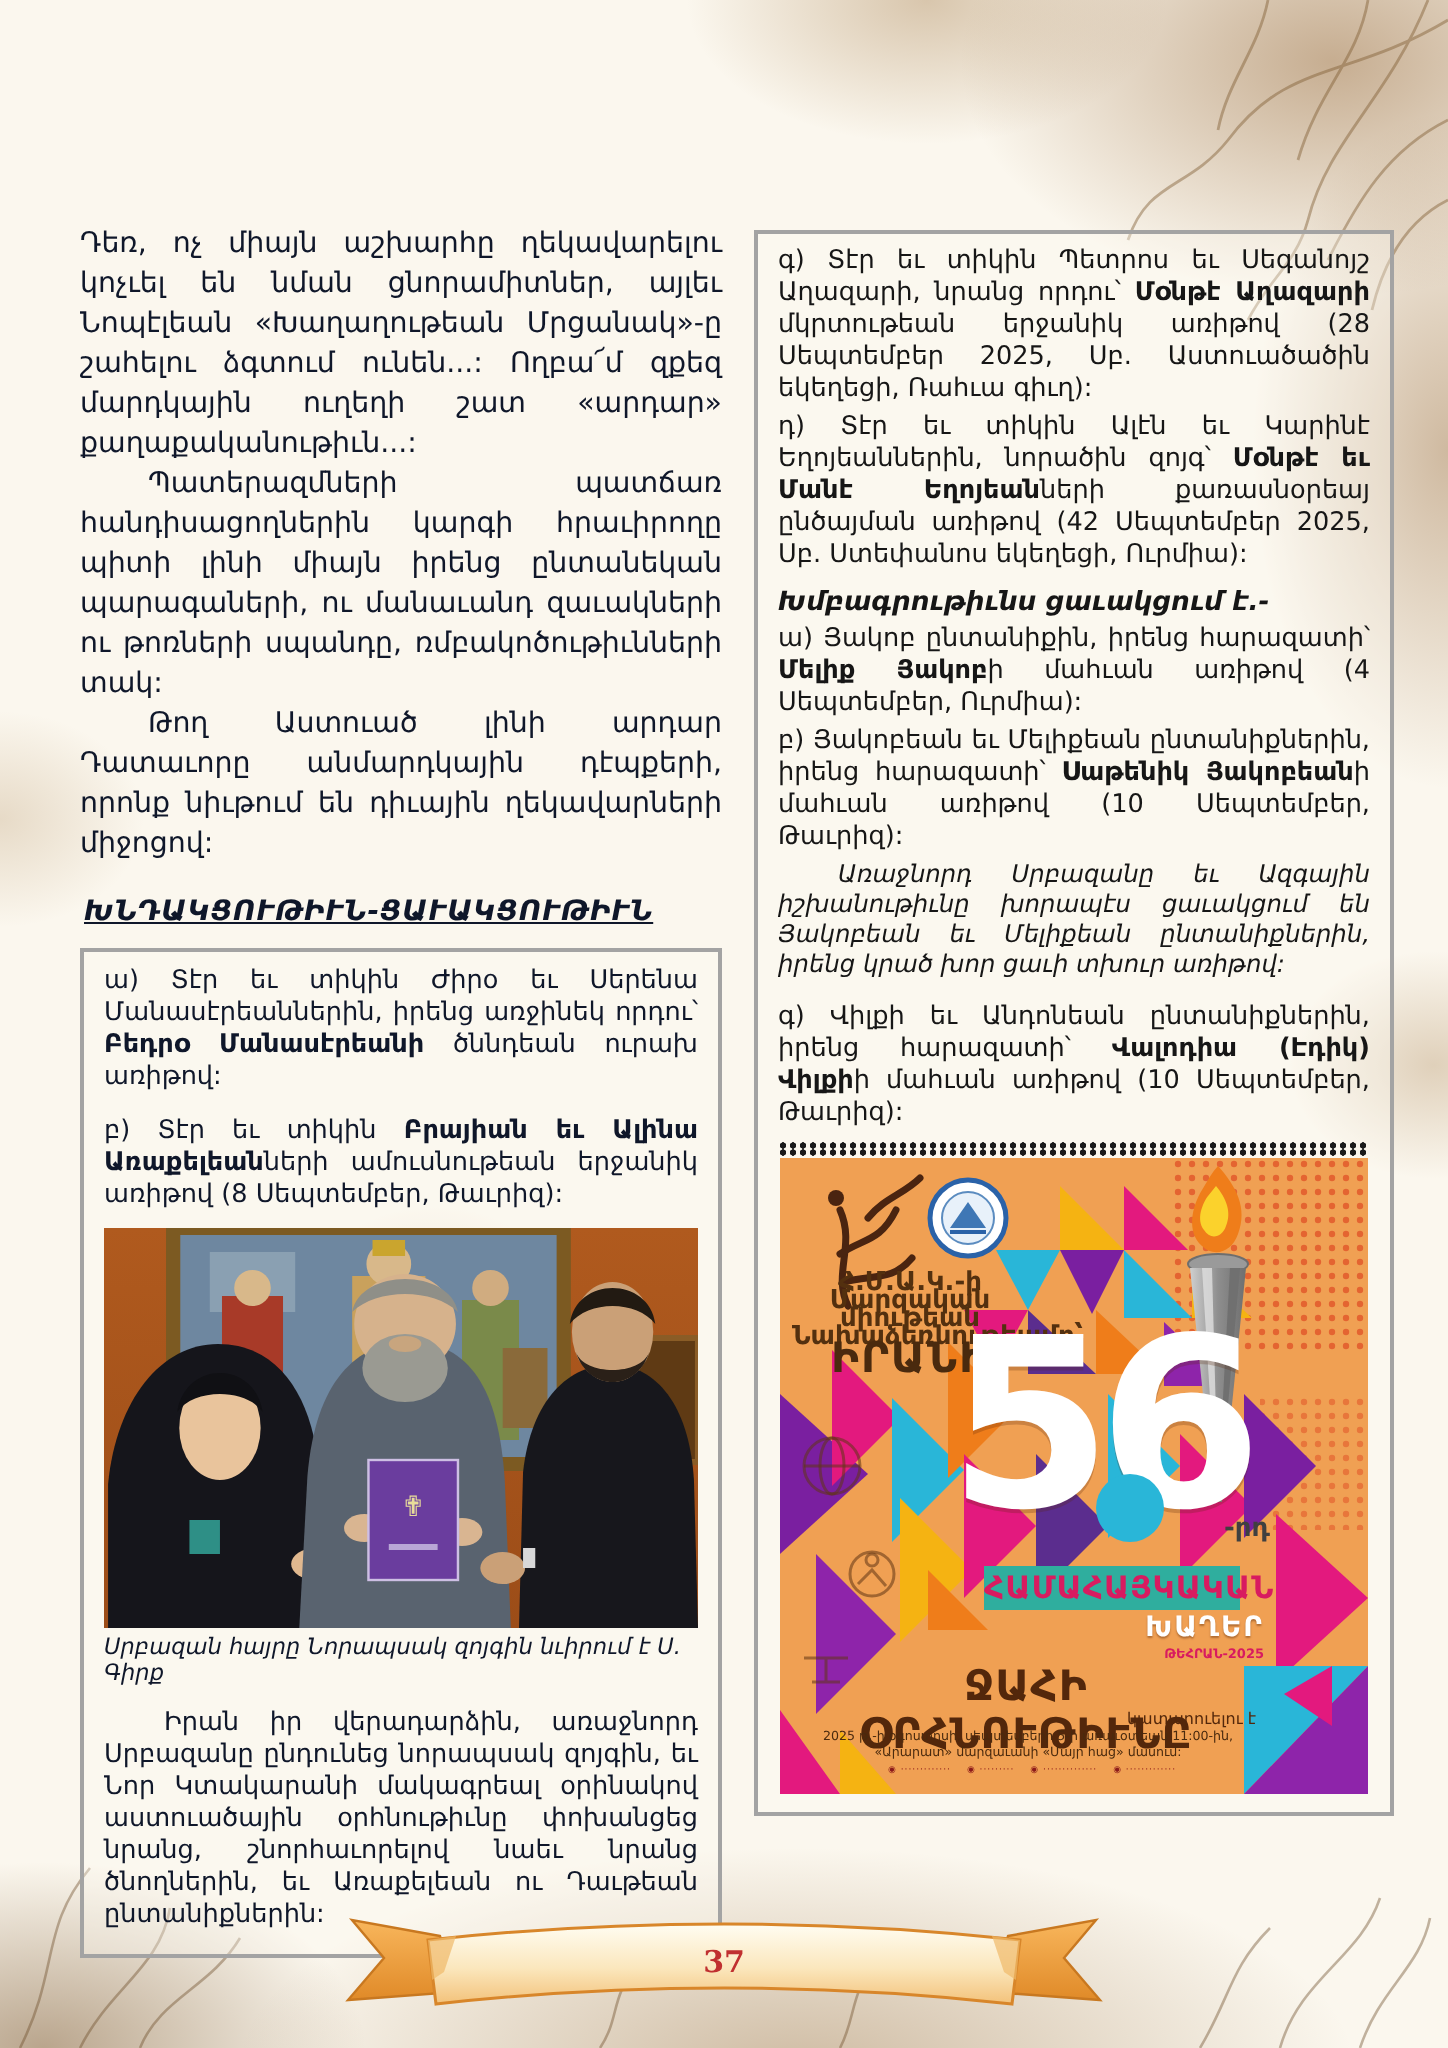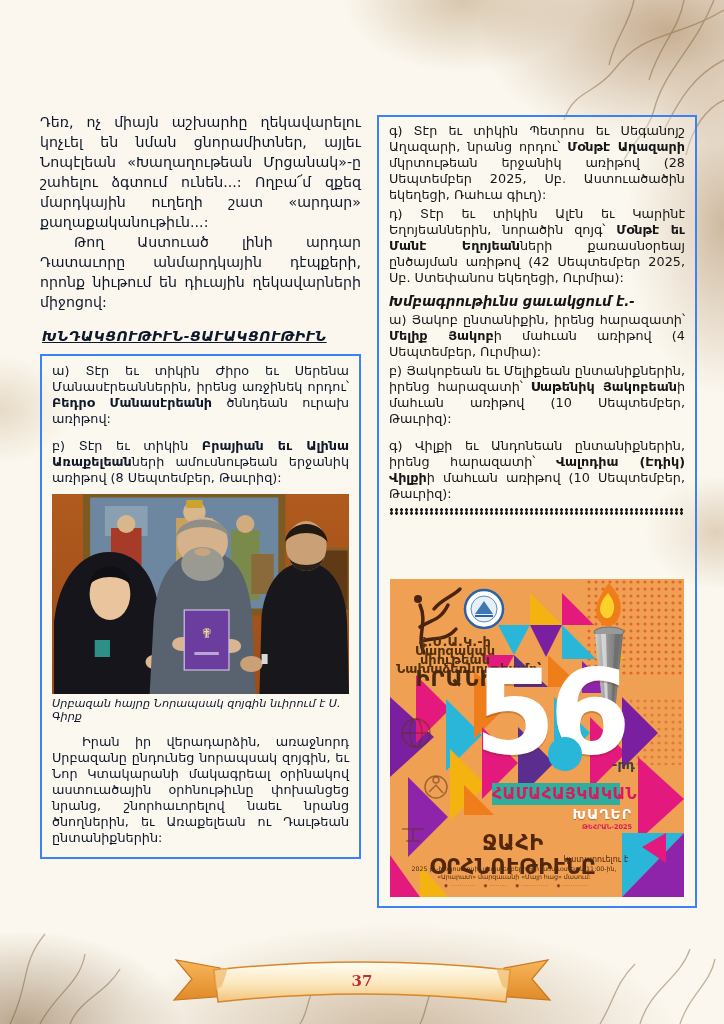--- a/index.html
+++ b/index.html
@@ -24,21 +24,21 @@
   .branches-top{position:absolute;top:0;right:0;z-index:0;opacity:.55;}
   .branches-bottom{position:absolute;bottom:0;left:0;z-index:0;opacity:.5;}
   
   .col-left{position:absolute;left:40px;top:112px;width:321px;z-index:2;color:#0f172a;}
   .para{margin:0;font-size:14.2px;line-height:20px;text-align:justify;}
   .para.indent{text-indent:34px;}
   .section-title{
     margin:16px 0 10px 2px;font-size:14px;font-weight:bold;font-style:italic;
     text-decoration:underline;letter-spacing:.4px;
   }
-  .frame-box{border:2px solid #3b82f6;box-sizing:border-box;background:rgba(252,249,241,.35);}
+  .frame-box{border:2px solid #a3a3a3;box-sizing:border-box;background:rgba(252,249,241,.35);}
   .left-box{padding:7px 10px 8px 10px;}
   .box-heading{margin:0 0 3px 0;font-size:13.2px;font-weight:bold;font-style:italic;}
   .item{margin:0 0 3px 0;font-size:12.8px;line-height:16px;text-align:justify;}
   .item.gap-top{margin-top:11px;}
   .item.indent{text-indent:30px;}
   .photo{margin:8px 0 0 0;width:100%;height:200px;}
   .photo svg{display:block;width:100%;height:100%;}
   .caption{margin:3px 0 2px 0;font-size:11.3px;font-style:italic;text-align:left;}
   .col-right{
     position:absolute;left:377px;top:115px;width:320px;height:793px;z-index:2;
@@ -103,20 +103,21 @@
       <path d="M640,100 C650,65 680,55 690,25"></path>
       <path d="M680,100 C690,70 710,60 715,35"></path>
       <path d="M600,100 C615,75 615,60 635,40"></path>
       <path d="M300,100 C310,85 305,75 318,60"></path>
       <path d="M420,100 C428,85 425,72 438,58"></path>
     </g>
   </svg>
 
   <section class="col-left">
     <p class="para">Դեռ, ոչ միայն աշխարհը ղեկավարելու կոչւել են նման ցնորամիտներ, այլեւ Նոպէլեան «Խաղաղութեան Մրցանակ»-ը շահելու ձգտում ունեն...: Ողբա՜մ զքեզ մարդկային ուղեղի շատ «արդար» քաղաքականութիւն...:</p>
+    <p class="para indent">Պատերազմների պատճառ հանդիսացողներին կարգի հրաւիրողը պիտի լինի միայն իրենց ընտանեկան պարագաների, ու մանաւանդ զաւակների ու թոռների սպանդը, ռմբակոծութիւնների տակ:</p>
     <p class="para indent">Թող Աստուած լինի արդար Դատաւորը անմարդկային դէպքերի, որոնք նիւթում են դիւային ղեկավարների միջոցով:</p>
 
     <h3 class="section-title">ԽՆԴԱԿՑՈՒԹԻՒՆ-ՑԱՒԱԿՑՈՒԹԻՒՆ</h3>
 
     <div class="frame-box left-box">
       <p class="item"><span>ա) Տէր եւ տիկին Ժիրօ եւ Սերենա Մանասէրեաններին, իրենց առջինեկ որդու՝ </span><b>Բեդրօ Մանասէրեանի</b><span> ծննդեան ուրախ առիթով:</span></p>
       <p class="item gap-top"><span>բ) Տէր եւ տիկին </span><b>Բրայիան եւ Ալինա Առաքելեան</b><span>ների ամուսնութեան երջանիկ առիթով (8 Սեպտեմբեր, Թաւրիզ):</span></p>
 
       <figure class="photo">
         <svg viewBox="0 0 292 200" preserveAspectRatio="none">
@@ -182,20 +183,21 @@
     </div>
   </section>
 
   <section class="col-right frame-box">
     <p class="item"><span>գ) Տէր եւ տիկին Պետրոս եւ Սեգանոյշ Աղազարի, նրանց որդու՝ </span><b>Մօնթէ Աղազարի</b><span> մկրտութեան երջանիկ առիթով (28 Սեպտեմբեր 2025, Սբ. Աստուածածին եկեղեցի, Ռահւա գիւղ):</span></p>
     <p class="item"><span>դ) Տէր եւ տիկին Ալէն եւ Կարինէ Եղոյեաններին, նորածին զոյգ՝ </span><b>Մօնթէ եւ Մանէ Եղոյեան</b><span>ների քառասնօրեայ ընծայման առիթով (42 Սեպտեմբեր 2025, Սբ. Ստեփանոս եկեղեցի, Ուրմիա):</span></p>
 
     <p class="box-heading" style="margin-top:8px;">Խմբագրութիւնս ցաւակցում է.-</p>
     <p class="item"><span>ա) Յակոբ ընտանիքին, իրենց հարազատի՝ </span><b>Մելիք Յակոբ</b><span>ի մահւան առիթով (4 Սեպտեմբեր, Ուրմիա):</span></p>
     <p class="item"><span>բ) Յակոբեան եւ Մելիքեան ընտանիքներին, իրենց հարազատի՝ </span><b>Սաթենիկ Յակոբեան</b><span>ի մահւան առիթով (10 Սեպտեմբեր, Թաւրիզ):</span></p>
+    <p class="note">Առաջնորդ Սրբազանը եւ Ազգային իշխանութիւնը խորապէս ցաւակցում են Յակոբեան եւ Մելիքեան ընտանիքներին, իրենց կրած խոր ցաւի տխուր առիթով:</p>
     <p class="item gap-top"><span>գ) Վիլքի եւ Անդոնեան ընտանիքներին, իրենց հարազատի՝ </span><b>Վալոդիա (Էդիկ) Վիլքի</b><span>ի մահւան առիթով (10 Սեպտեմբեր, Թաւրիզ):</span></p>
 
     <div class="dotted-sep"></div>
 
     <div class="poster">
       <svg class="poster-art" viewBox="0 0 294 318">
         <defs>
           <pattern id="dots" width="7" height="7" patternUnits="userSpaceOnUse">
             <circle cx="3" cy="3" r="1.6" fill="#e25a2b"></circle>
           </pattern>

